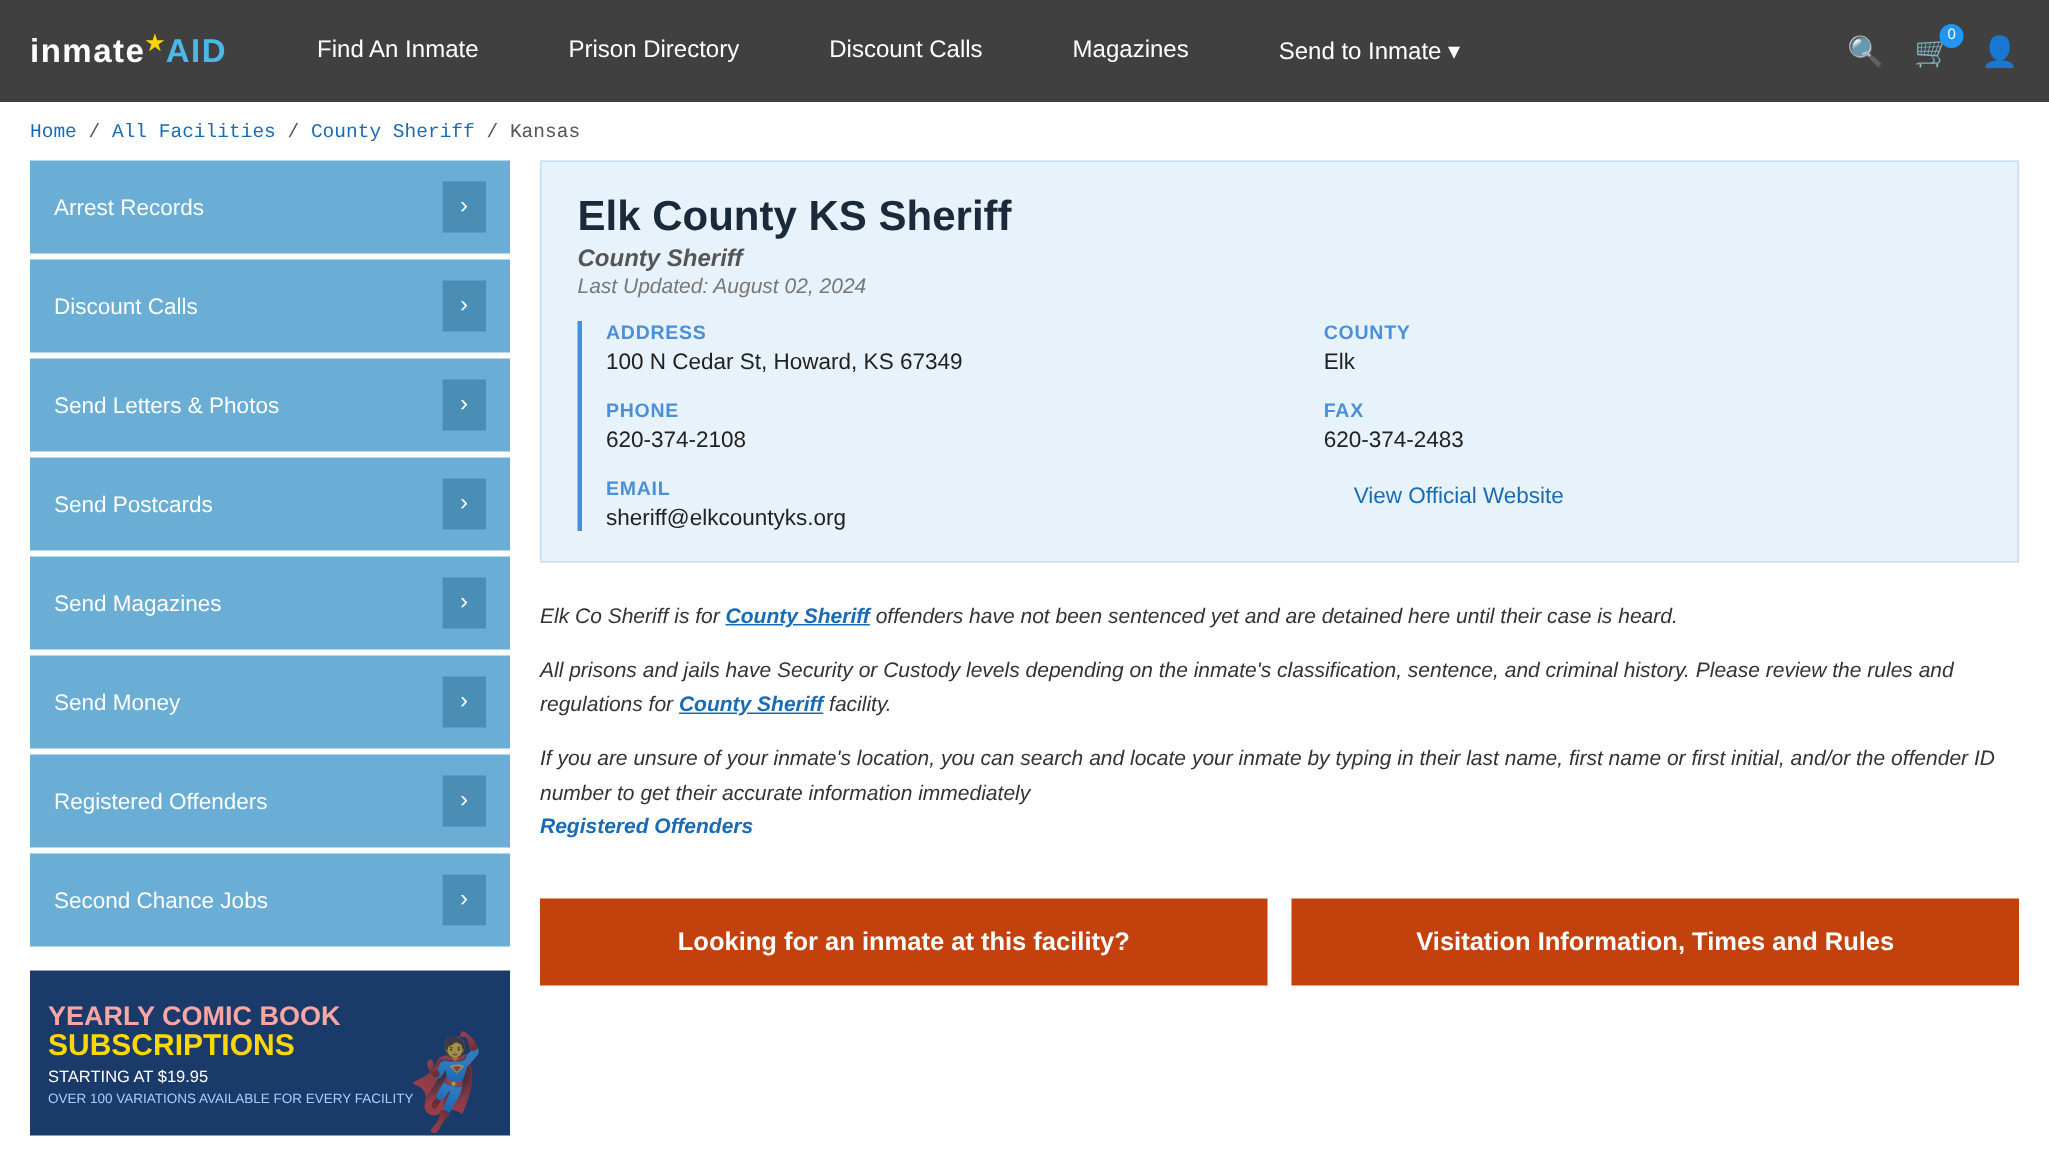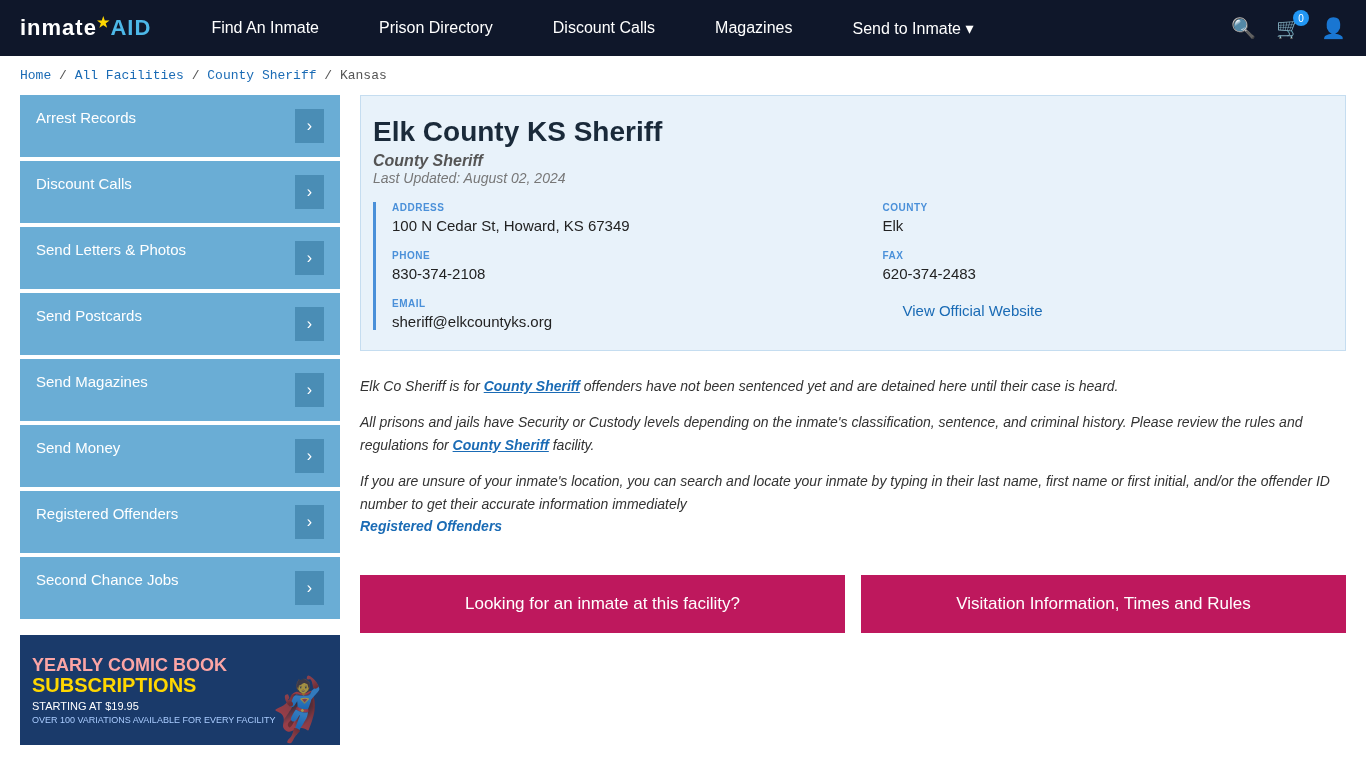--- a/index.html
+++ b/index.html
@@ -1,21 +1,21 @@
 <!DOCTYPE html>
 <html><head>
   <meta charset="utf-8">
   <style>
     * { margin: 0; padding: 0; box-sizing: border-box; }
     body { font-family: Arial, sans-serif; font-size: 14px; color: #333; background: #fff; width: 1366px; }
 
     
     .header {
-      background: #0f172a;
-      height: 56px;
+      background: #404040;
+      height: 68px;
       display: flex;
       align-items: center;
       padding: 0 20px;
     }
     .logo-area {
       display: flex;
       align-items: center;
       margin-right: 30px;
     }
     .logo-text {
@@ -106,21 +106,21 @@
       display: flex;
       flex-direction: column;
       gap: 4px;
     }
     .sidebar-item {
       background: #6aadd5;
       color: white;
       padding: 14px 16px;
       display: flex;
       justify-content: space-between;
-      align-items: flex-start;
+      align-items: center;
       cursor: pointer;
       font-size: 15px;
     }
     .sidebar-arrow {
       background: #4a8db5;
       padding: 8px 12px;
       font-size: 16px;
     }
     .sidebar-ad {
       margin-top: 16px;
@@ -166,21 +166,21 @@
       opacity: 0.6;
     }
 
     
     .detail-panel {
       flex: 1;
     }
     .facility-card {
       background: #e8f2fa;
       border: 1px solid #c5ddf0;
-      padding: 20px 12px;
+      padding: 20px 24px;
       margin-bottom: 20px;
     }
     .facility-name {
       font-size: 28px;
       font-weight: bold;
       color: #1a2a3a;
       margin-bottom: 4px;
     }
     .facility-type {
       font-size: 16px;
@@ -198,21 +198,21 @@
       border-left: 3px solid #4a90d9;
       padding-left: 16px;
       margin-top: 12px;
     }
     .info-grid {
       display: grid;
       grid-template-columns: 1fr 1fr;
       gap: 16px 40px;
     }
     .info-label {
-      font-size: 10px;
+      font-size: 13px;
       font-weight: bold;
       color: #4a90d9;
       text-transform: uppercase;
       letter-spacing: 0.5px;
       margin-bottom: 4px;
     }
     .info-value {
       font-size: 15px;
       color: #222;
     }
@@ -247,26 +247,26 @@
     }
 
     
     .cta-buttons {
       display: flex;
       gap: 16px;
       margin-top: 20px;
     }
     .cta-btn {
       flex: 1;
-      background: #be185d;
+      background: #c2410c;
       color: white;
       padding: 18px 16px;
       text-align: center;
       font-size: 17px;
-      font-weight: normal;
+      font-weight: bold;
       cursor: pointer;
       border: none;
       line-height: 1.3;
     }
   </style>
 </head>
 <body>
 
 <header class="header">
   <div class="logo-area">
@@ -363,21 +363,21 @@
             <div class="info-value">100 N Cedar St, Howard, KS 67349</div>
           </div>
 
           <div>
             <div class="info-label">COUNTY</div>
             <div class="info-value">Elk</div>
           </div>
 
           <div>
             <div class="info-label">PHONE</div>
-            <div class="info-value">830-374-2108</div>
+            <div class="info-value">620-374-2108</div>
           </div>
 
           <div>
             <div class="info-label">FAX</div>
             <div class="info-value">620-374-2483</div>
           </div>
 
           <div>
             <div class="info-label">EMAIL</div>
             <div class="info-value">sheriff@elkcountyks.org</div>

